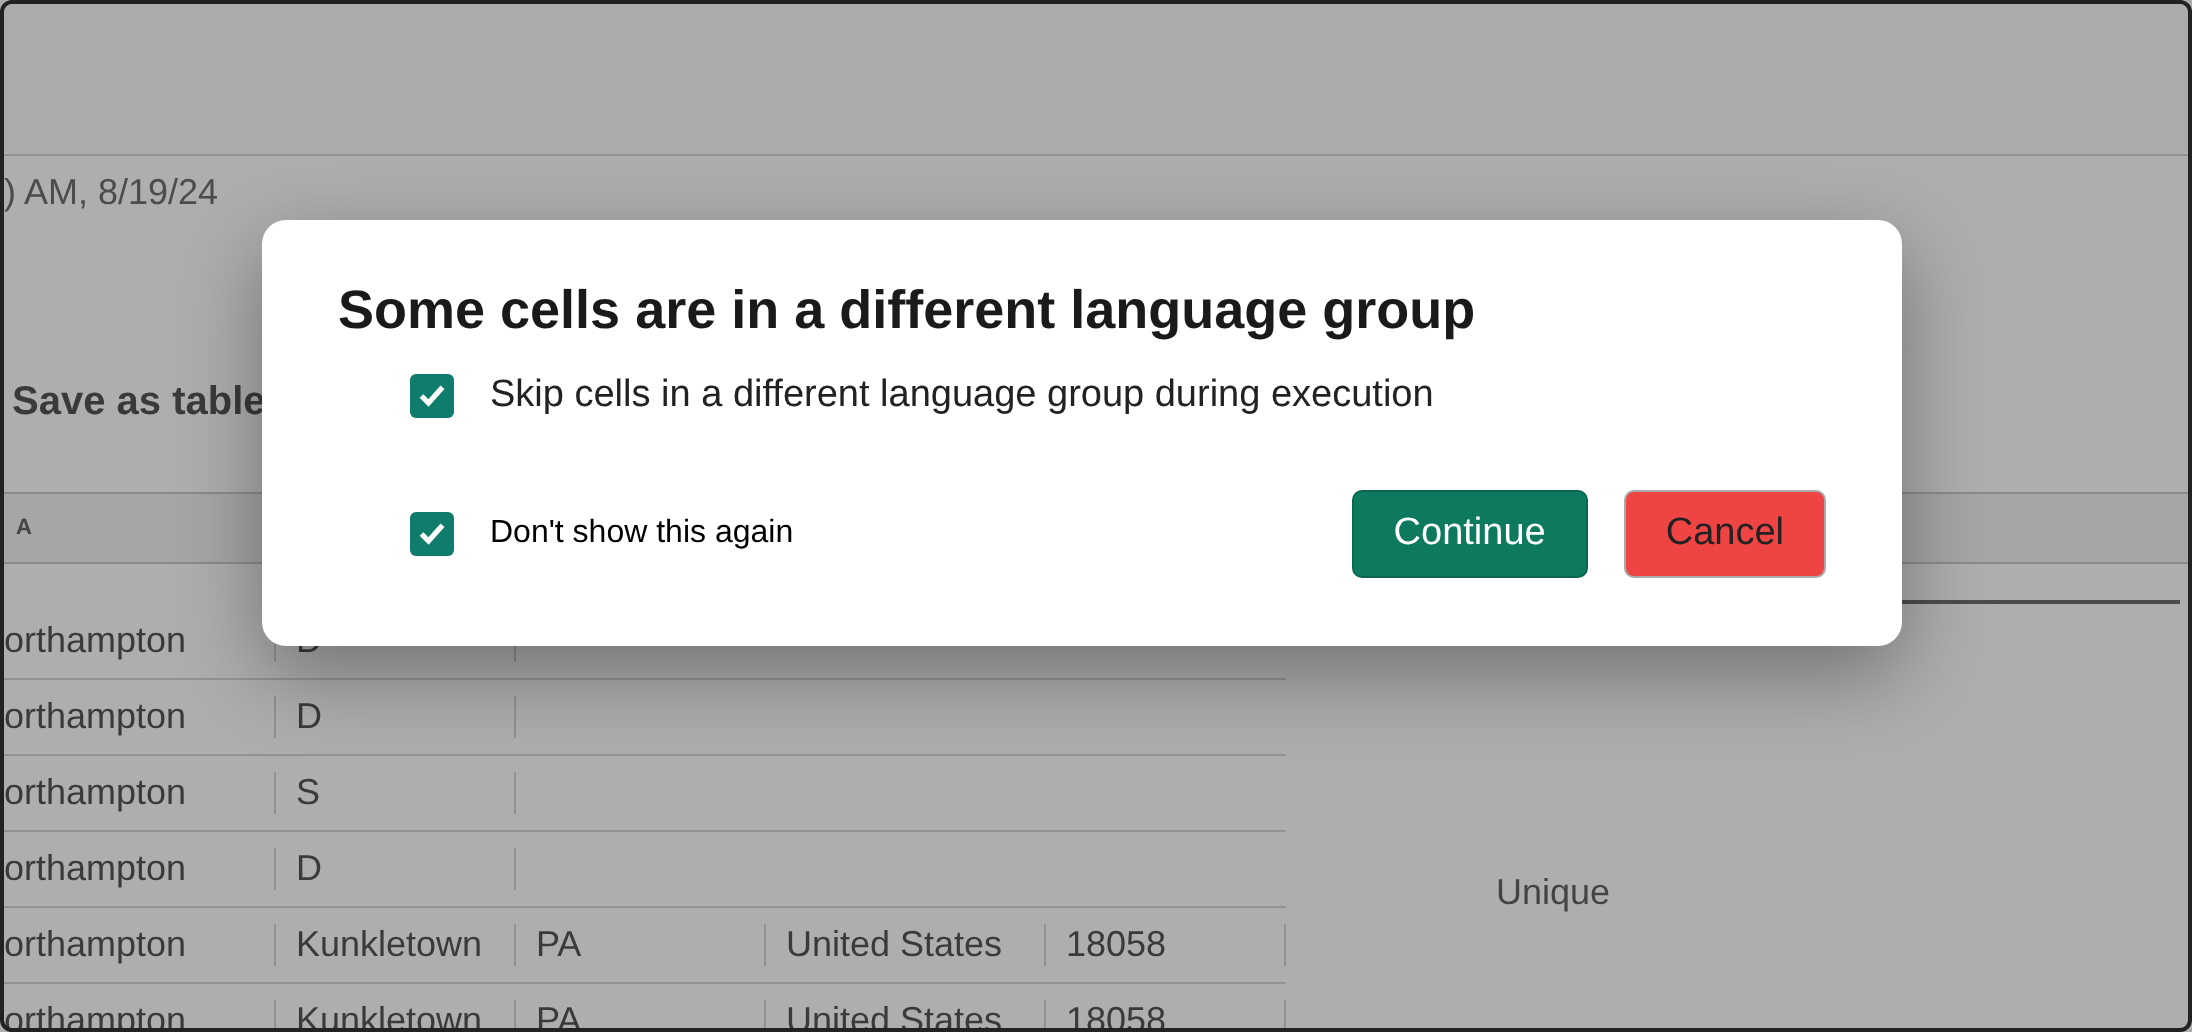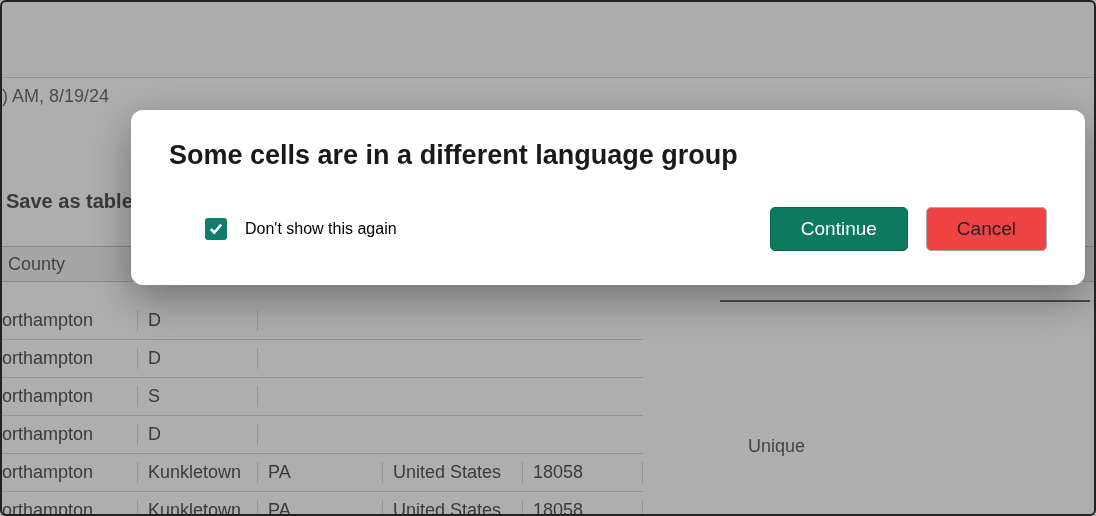--- a/index.html
+++ b/index.html
@@ -82,21 +82,21 @@
     .dim {
       position: absolute;
       inset: 0;
       background: rgba(90,90,90,0.45);
     }
     
     .dialog {
       position: absolute;
       left: 131px;
       top: 110px;
-      width: 954px;
+      width: 820px;
       background: #fff;
       border-radius: 12px;
       box-shadow: 0 14px 42px rgba(0,0,0,0.35);
       padding: 30px 38px 34px 38px;
     }
     .dialog-title {
       font-size: 27px;
       font-weight: 600;
       color: #1a1a1a;
       margin-bottom: 16px;
@@ -134,21 +134,21 @@
       display: flex;
       align-items: center;
       justify-content: center;
       flex-shrink: 0;
     }
     .checkbox svg { width:14px; height:14px; stroke:#fff; stroke-width:3; fill:none; }
     .btn {
       height: 44px;
       border-radius: 5px;
       font-size: 19px;
-      padding: 0 30px;
+      padding: 0 20px;
       cursor: pointer;
       border: 1px solid transparent;
       font-family: inherit;
     }
     .btn-primary {
       background: #0d7a5f;
       color: #fff;
       border-color: #0a6650;
     }
     .btn-secondary {
@@ -179,21 +179,20 @@
     }
   </style>
 </head>
 <body>
 
 <div class="backdrop">
   <div class="topspace"></div>
   <div class="timestamp">) AM, 8/19/24</div>
   <div class="toolbar-area">Save as table</div>
   <div class="header-row">
-    <div class="hcell1">County</div>
     <div class="hcell2">A</div>
   </div>
   <div class="data-rows">
     <div class="drow">
       <div class="dc1">orthampton</div>
       <div class="dc2">D</div>
       <div class="dc3"></div>
         <div class="dc4"></div>
         <div class="dc5"></div>
     </div>
@@ -235,20 +234,28 @@
   </div>
   <div class="right-divider"></div>
   <div class="right-word">Unique</div>
 </div>
 
 <div class="dim"></div>
 
 <div class="dialog">
   <div class="dialog-title">Some cells are in a different language group</div>
 
+  <div class="check-row">
+    <div class="checkbox">
+      <svg viewBox="0 0 16 16">
+          <polyline points="2,8 6,12 14,3"></polyline>
+        </svg>
+    </div>
+    <span>Skip cells in a different language group during execution</span>
+  </div>
 
   <div class="bottom-row">
     <div class="checkbox">
       <svg viewBox="0 0 16 16">
           <polyline points="2,8 6,12 14,3"></polyline>
         </svg>
     </div>
     <span>Don't show this again</span>
     <div class="spacer"></div>
     <button class="btn btn-primary">Continue</button>

